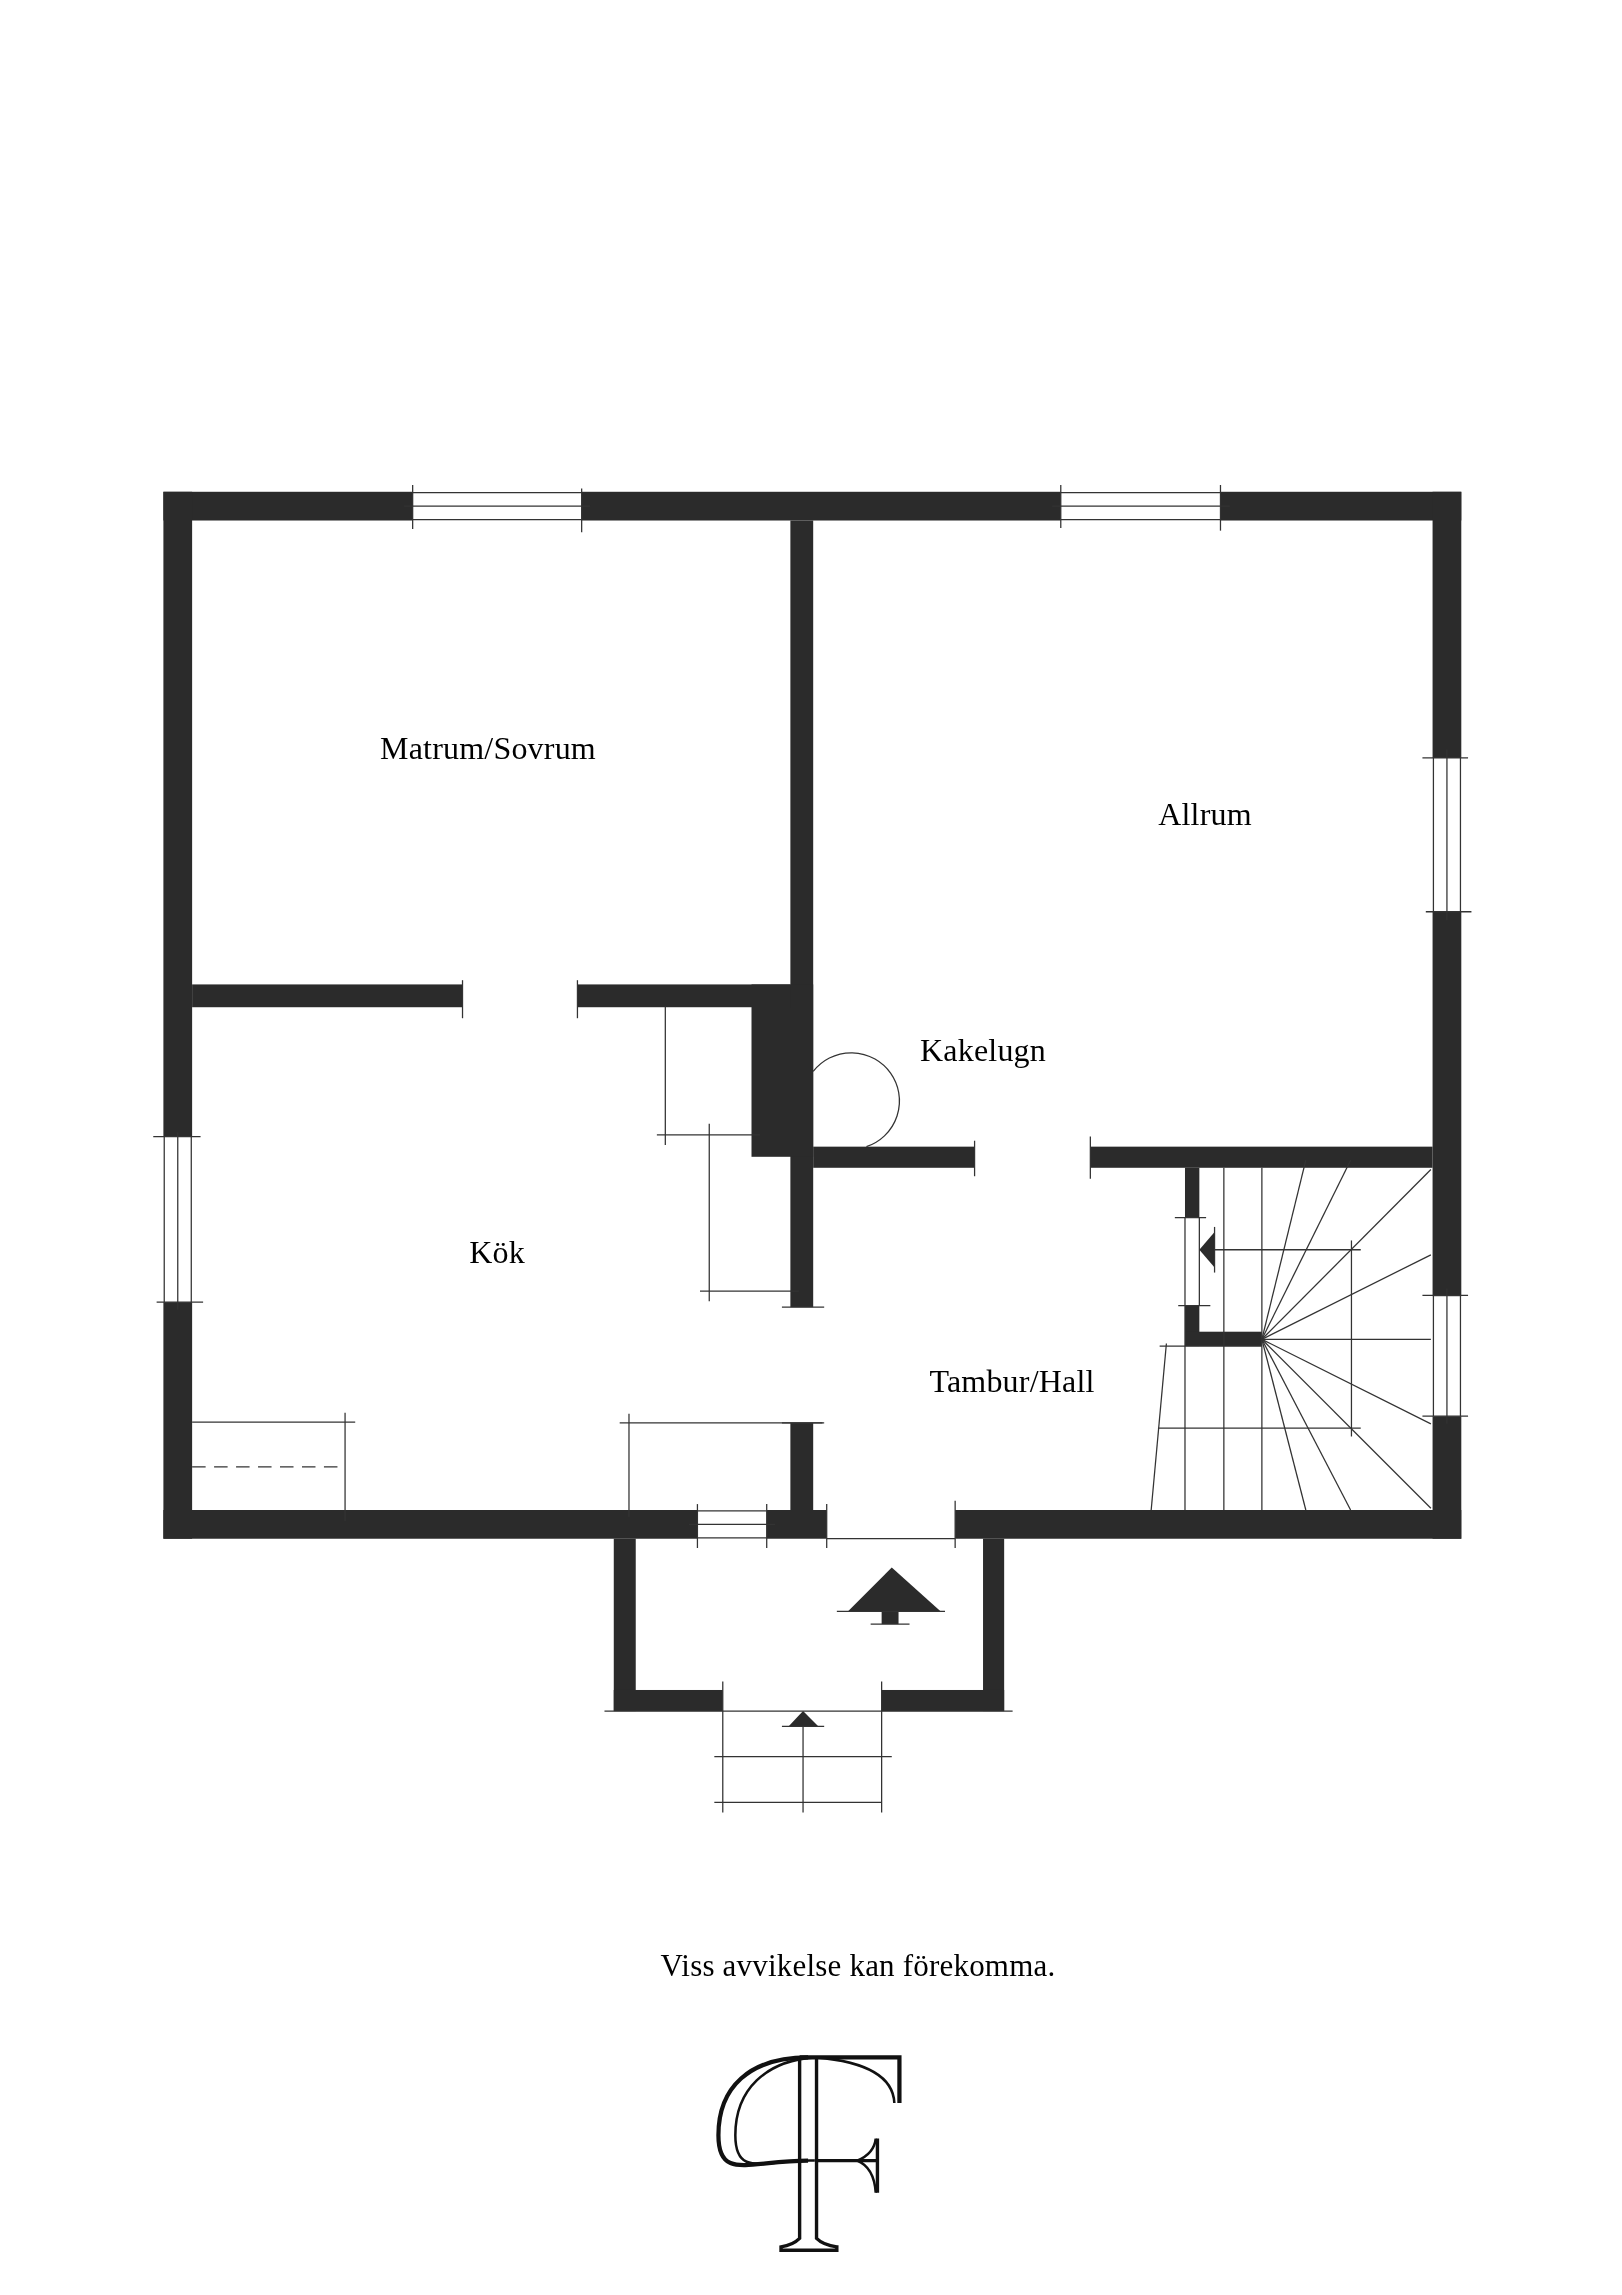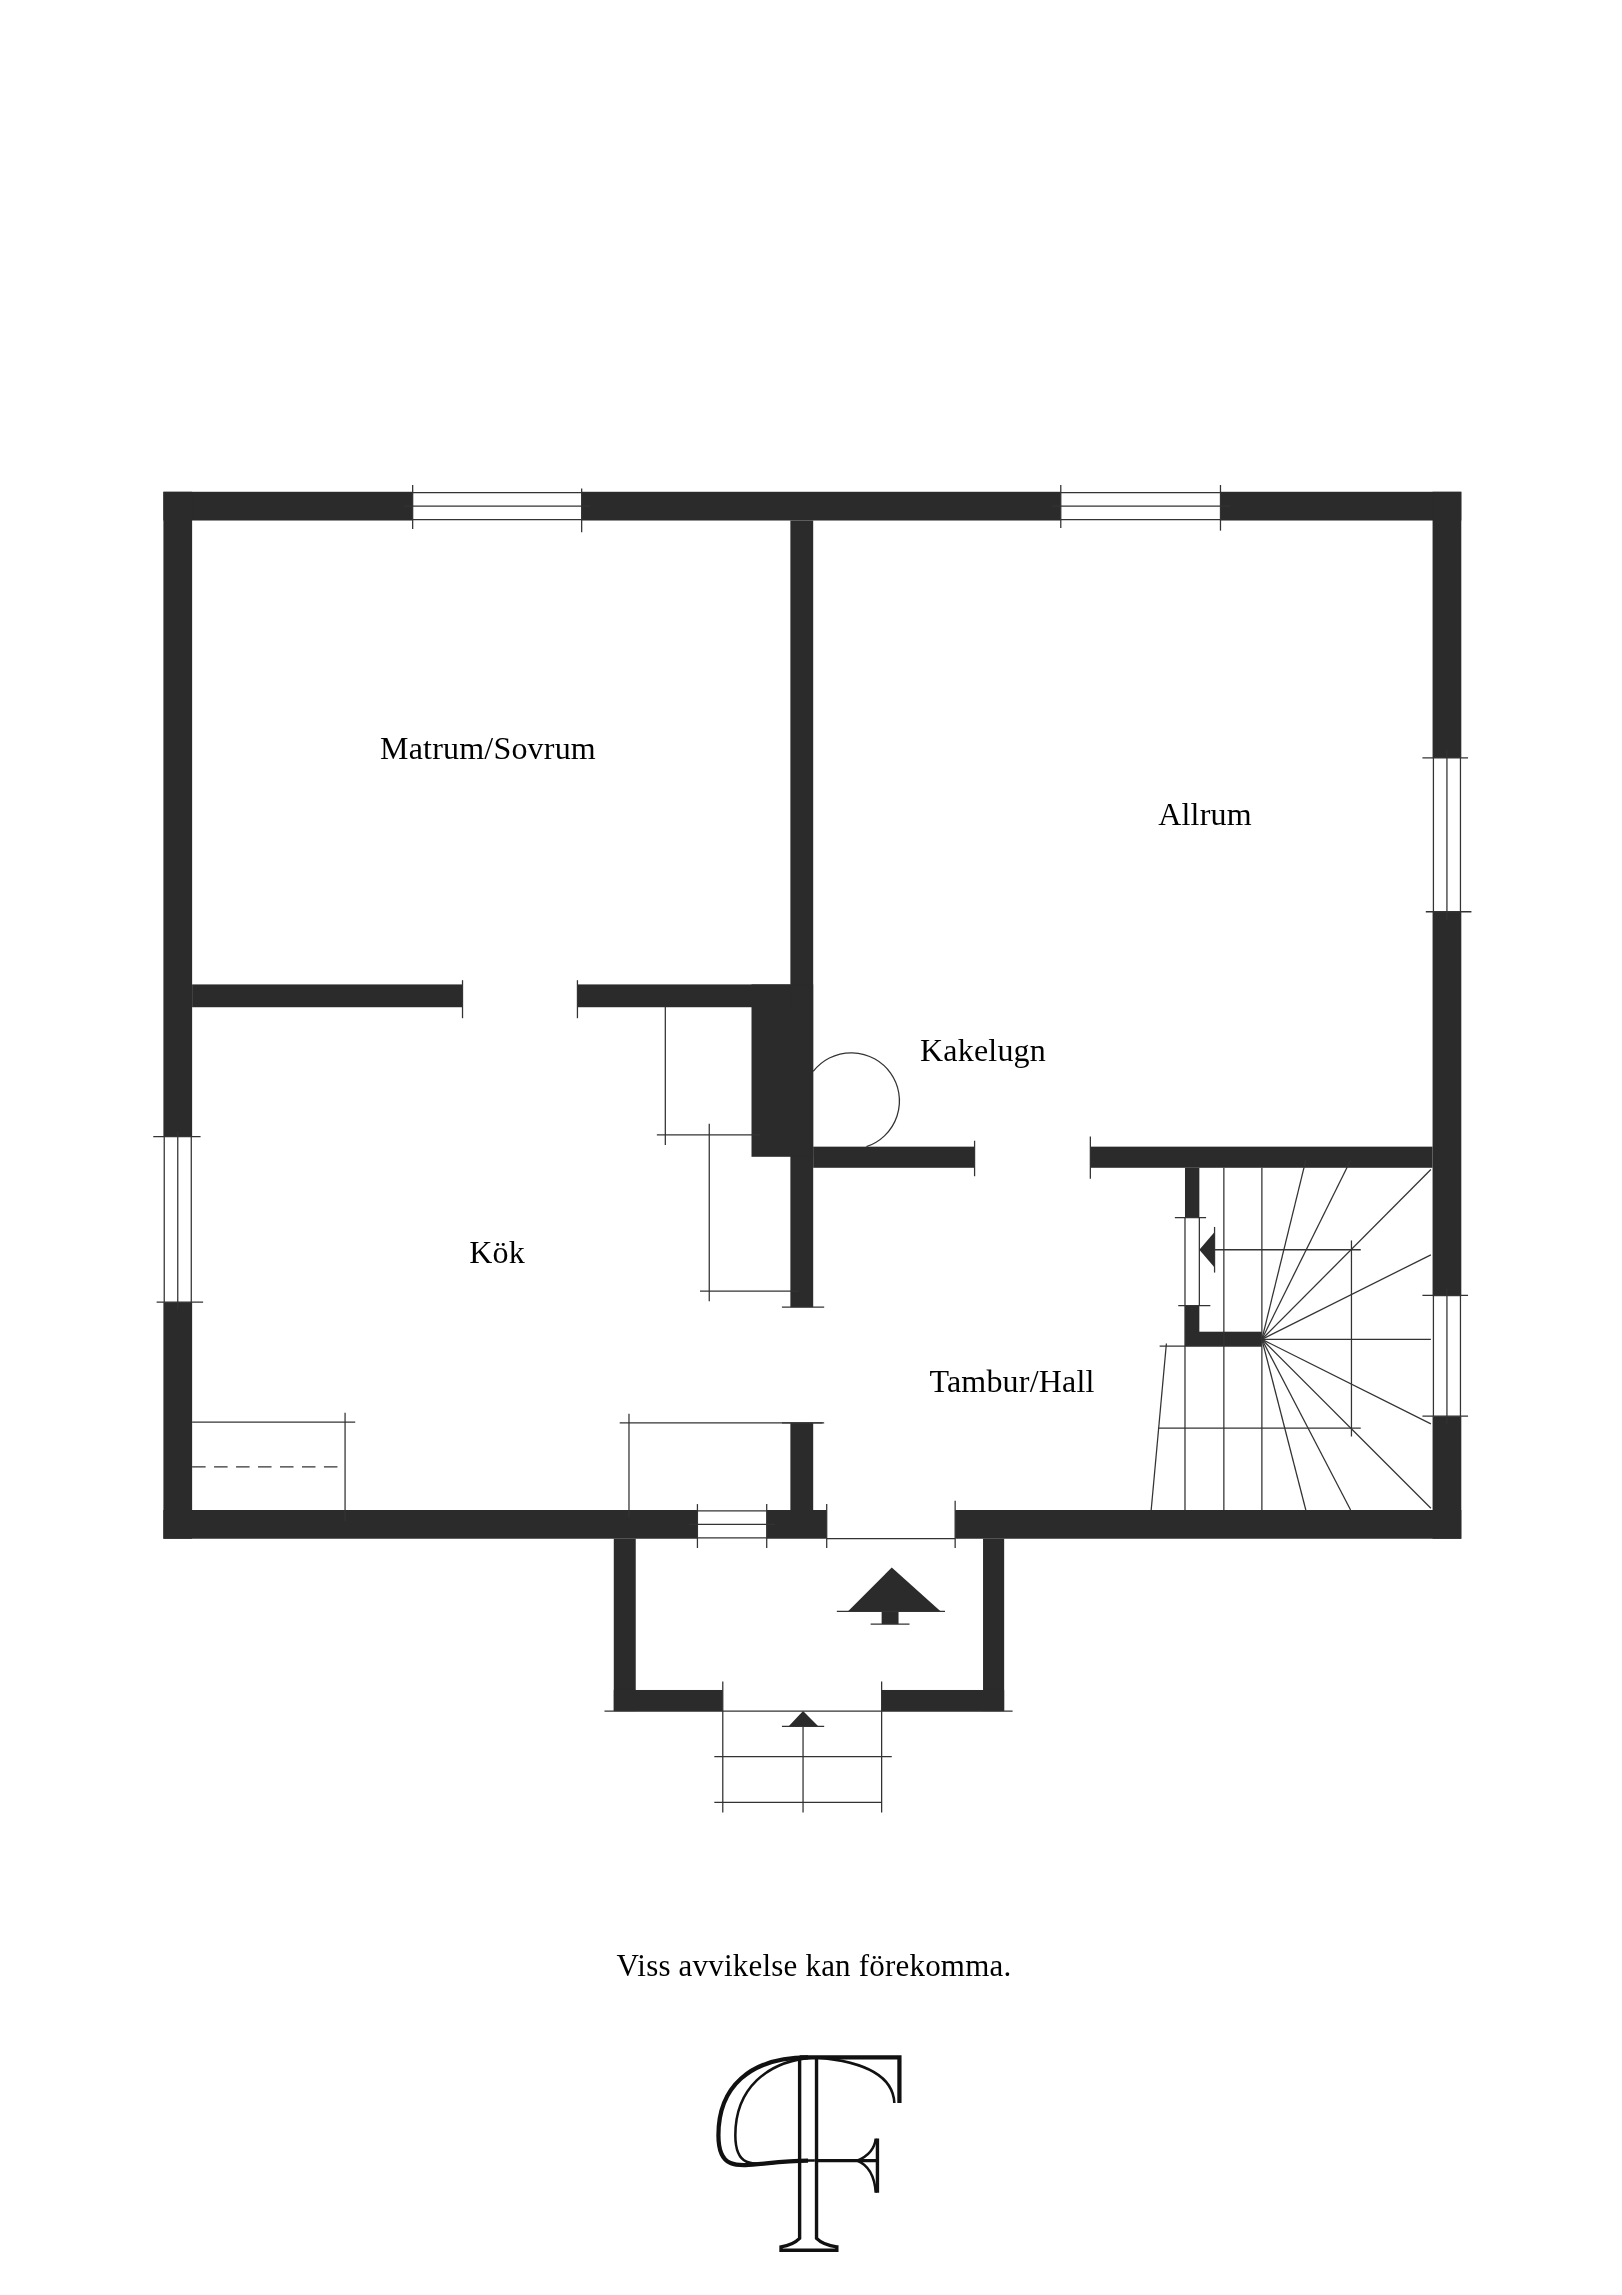--- a/index.html
+++ b/index.html
@@ -11,21 +11,21 @@
   .label {
     position: absolute;
     font-family: "Liberation Serif", "DejaVu Serif", serif;
     color: #000000;
     white-space: nowrap;
     transform: translateX(-50%);
     letter-spacing: 0.2px;
     line-height: 1;
   }
   .room { font-size: 32px; }
-  .note { font-size: 31px; text-align: center; line-height: 39px; }
+  .note { font-size: 31px; text-align: center; line-height: 39px; margin-left: 44px; }
   .logo {
     position: absolute; left: 715px; top: 2054px; width: 198px; height: 203px;
   }
 </style>
 </head>
 <body>
 
 <div class="page">
 
   <svg class="plan" viewBox="0 0 1920 2716">

